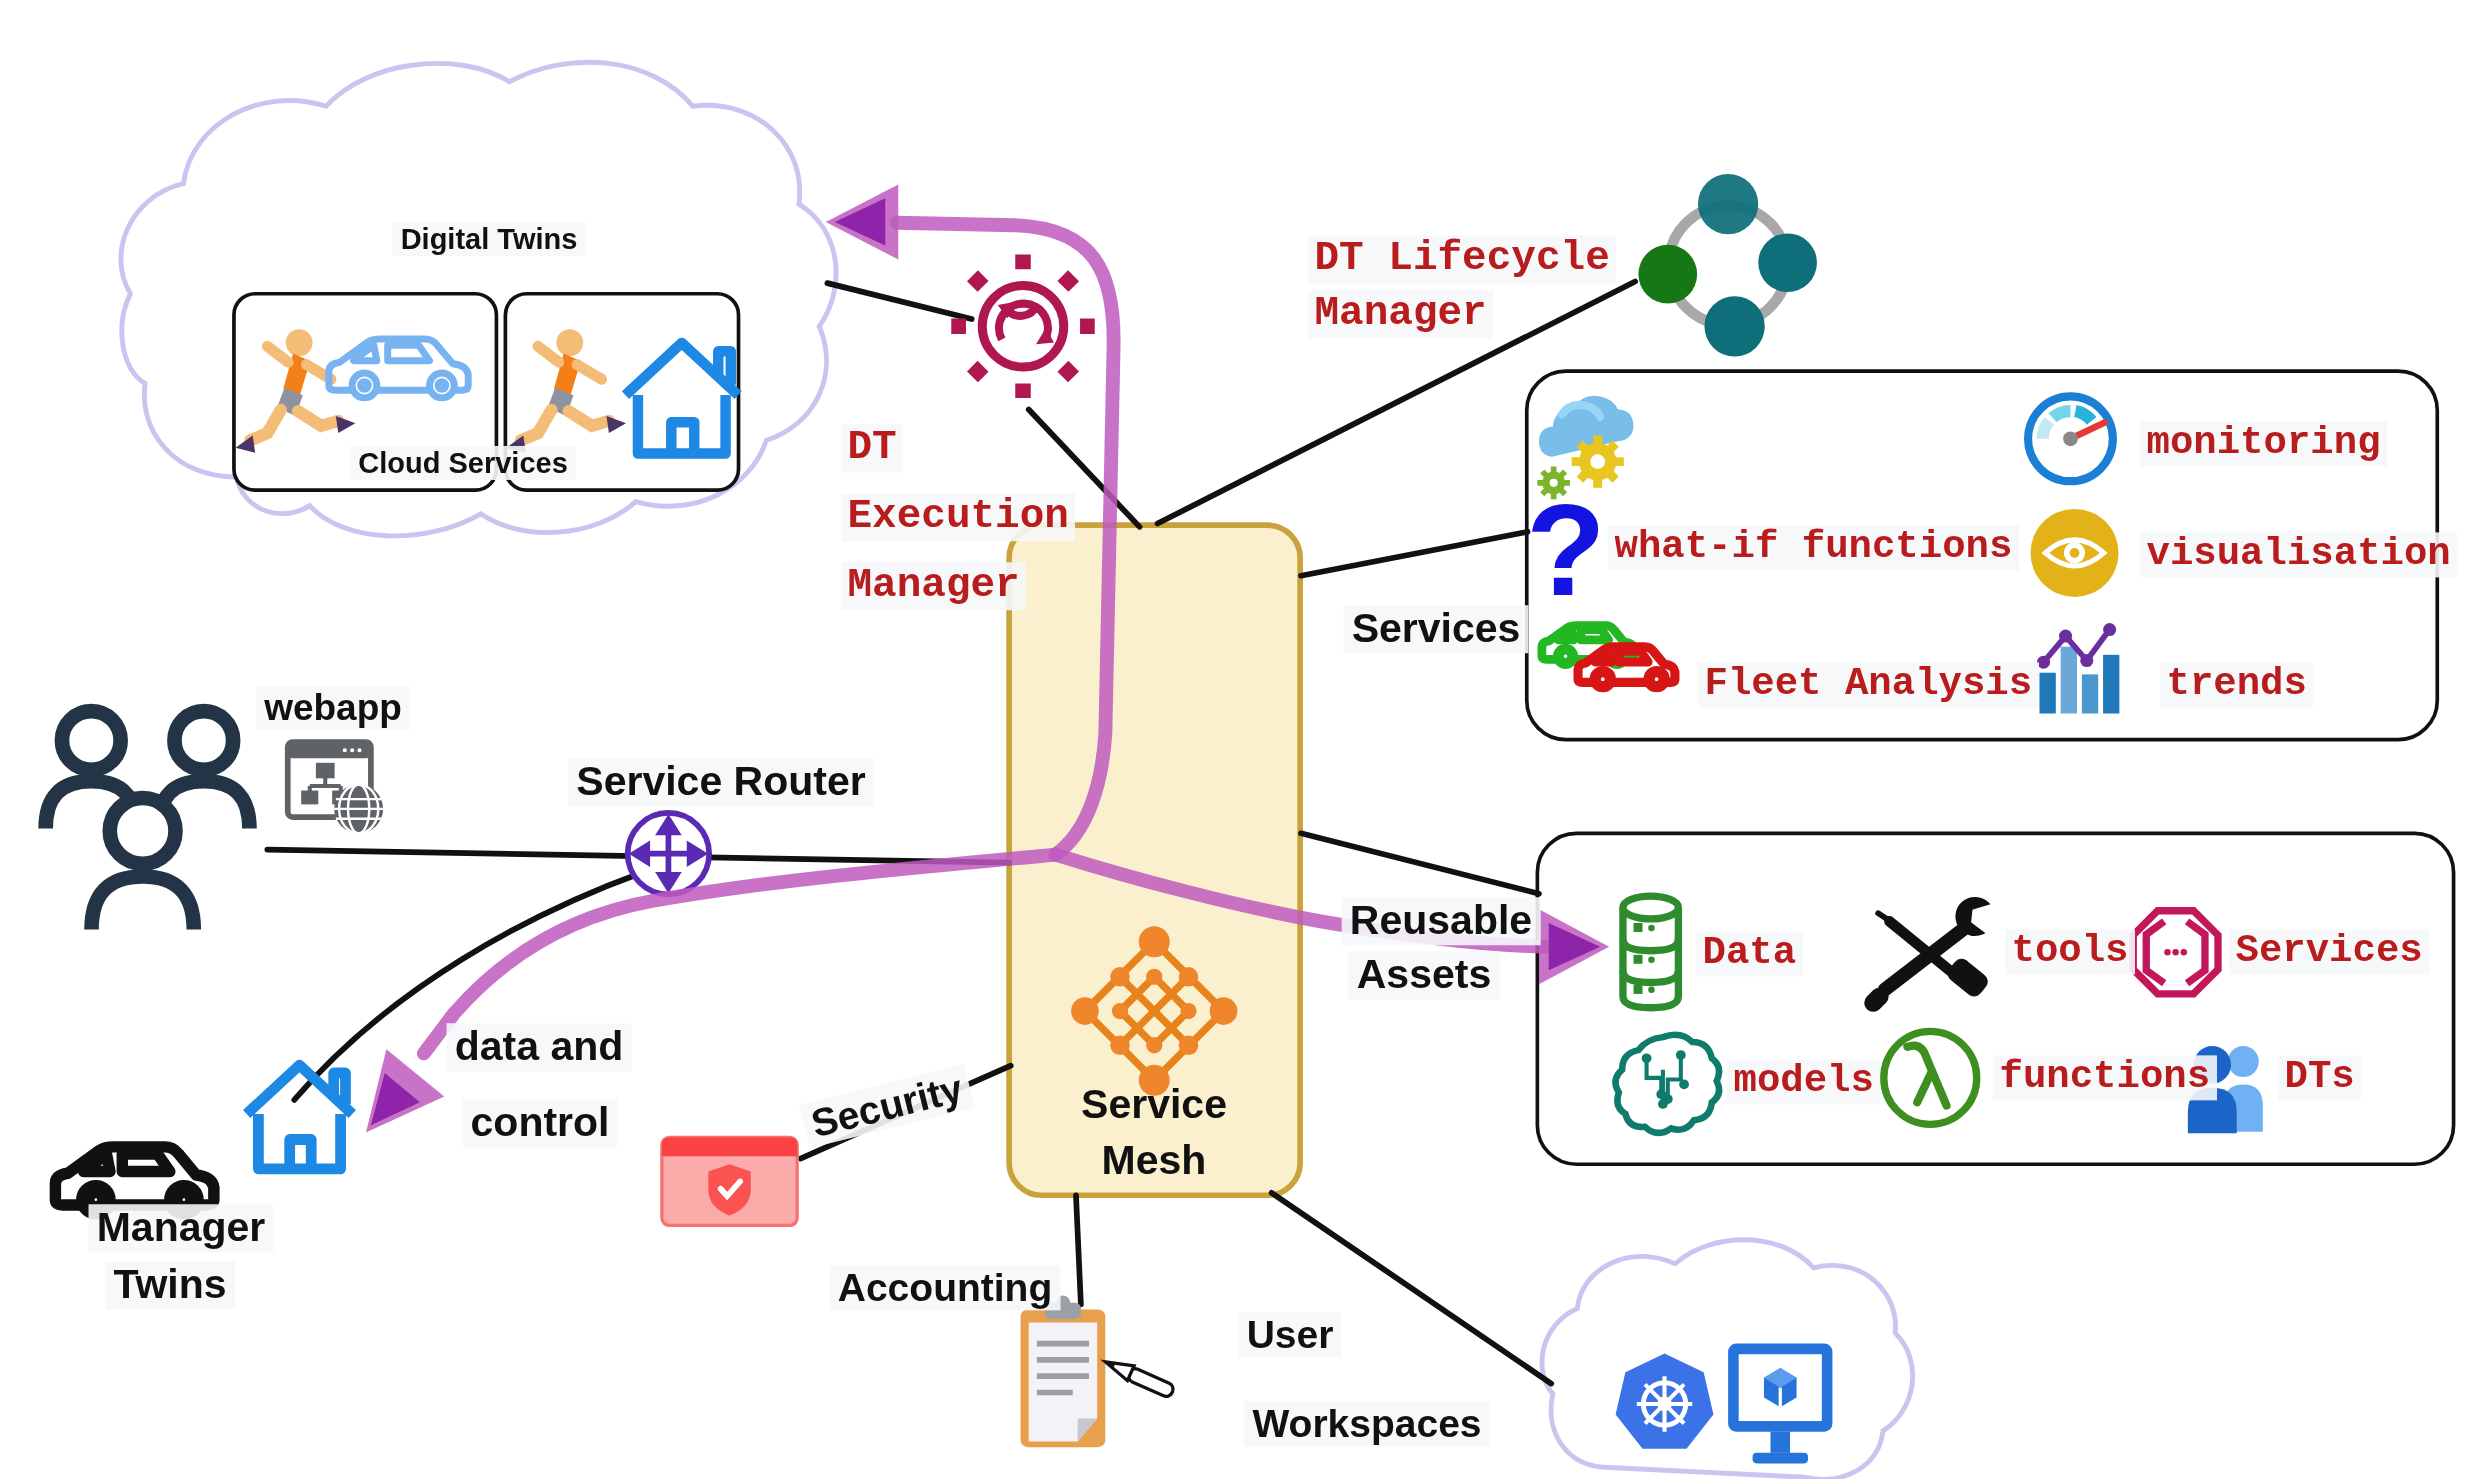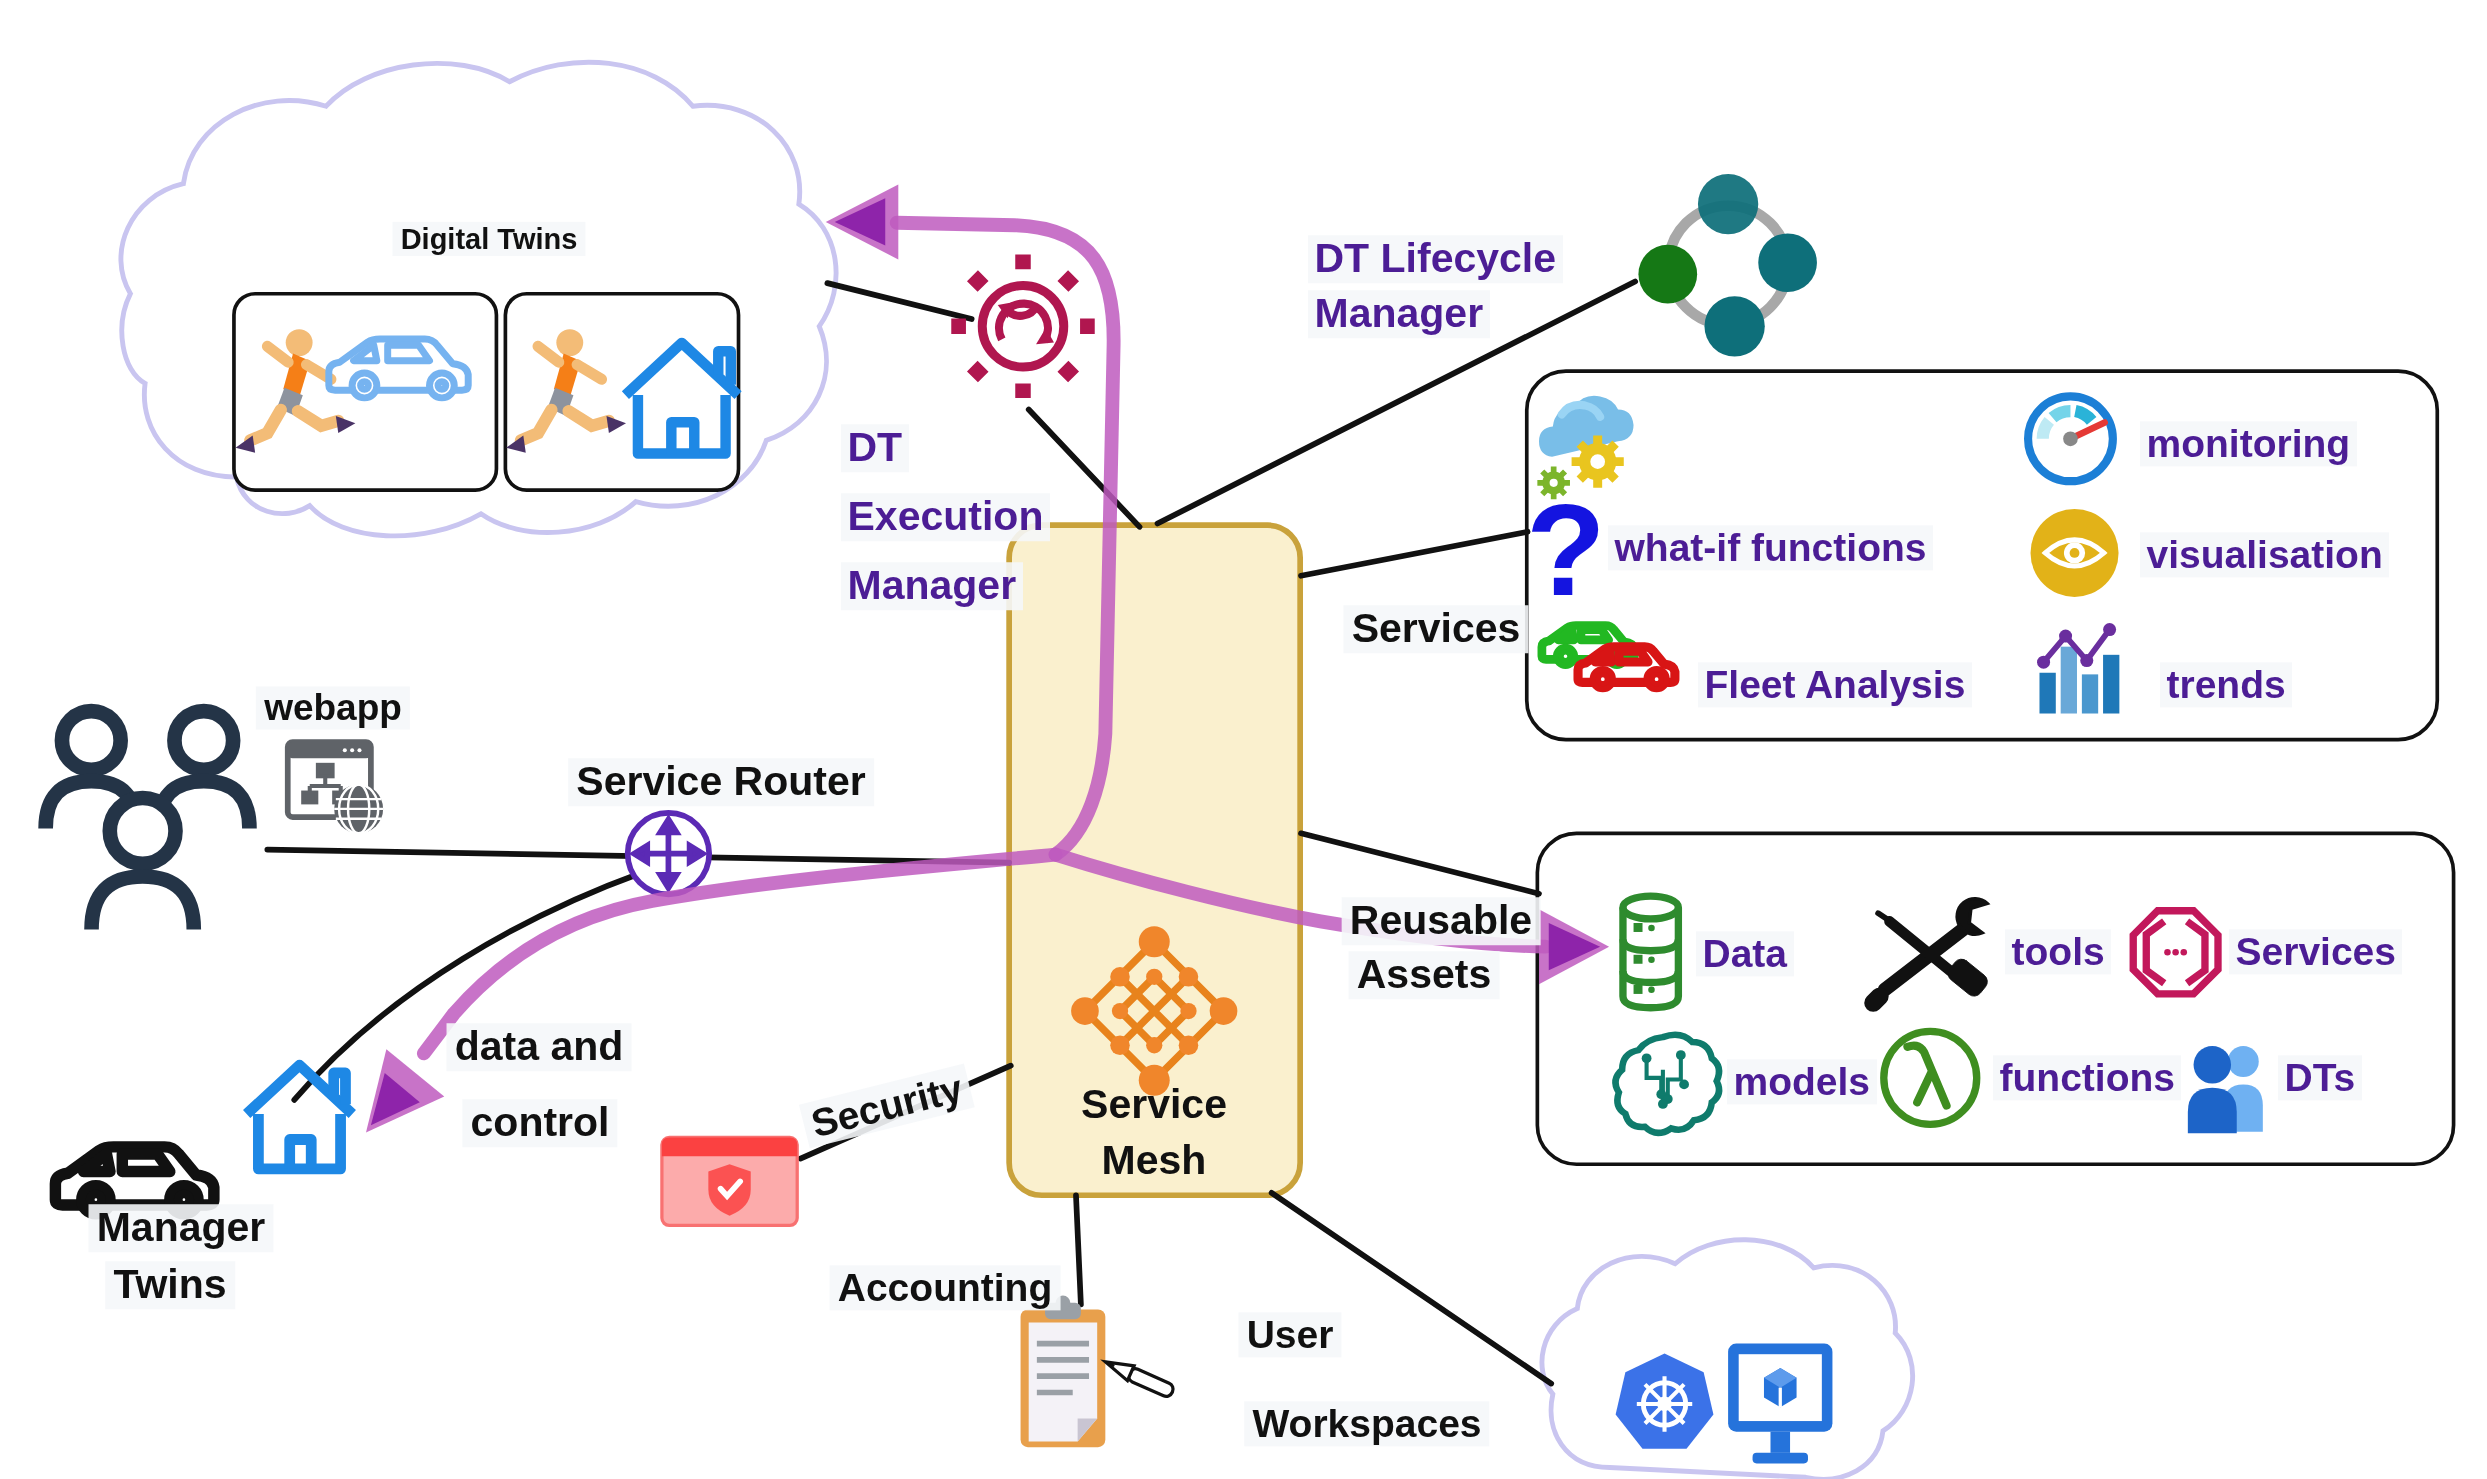--- a/index.html
+++ b/index.html
@@ -2,21 +2,21 @@
 <html style="font-size:13px"><head>
 <meta charset="utf-8">
 <style>
   html,body{margin:0;padding:0;background:#ffffff;}
   #stage{position:relative;width:2487px;height:1480px;background:#ffffff;overflow:hidden;
          font-family:"Liberation Sans",sans-serif;}
   #diagram-svg{position:absolute;left:0;top:0;z-index:1;}
   .lbl{position:absolute;z-index:3;transform:translate(-50%,-50%);white-space:nowrap;
        font-weight:700;color:#111;background:rgba(245,247,249,.9);padding:0.8px 8.2px;line-height:1.12;}
   .lbl-left{position:absolute;z-index:3;transform:translateY(-50%);white-space:nowrap;
-       font-weight:700;color:#4c1d95;background:rgba(245,247,249,.9);padding:0.8px 6.5px;line-height:1.12;}
+       font-weight:700;color:#b91c1c;background:rgba(245,247,249,.9);padding:0.8px 6.5px;line-height:1.12;font-family:Liberation Mono, monospace;}
   .nochip{background:transparent;}
   .fs54{font-size:29px;} .fs50{font-size:41px;} .fs48{font-size:39px;} .fs46{font-size:37px;text-align:right;}
   .rot{transform:translate(-50%,-50%) rotate(-14deg);}
 </style>
 </head>
 <body>
 
 <div id="stage">
 
 <svg id="diagram-svg" width="2487" height="1480" viewBox="0 0 3051 1815" xmlns="http://www.w3.org/2000/svg">
@@ -342,20 +342,21 @@
     <polygon points="1013,272 1102,226 1102,318" fill="#BE5ABE" fill-opacity="0.85"></polygon>
     <polygon points="1024,272 1086,243 1086,301" fill="#8E24AA"></polygon>
     <polygon points="1974,1161 1888,1115 1888,1207" fill="#BE5ABE" fill-opacity="0.85"></polygon>
     <polygon points="1963,1161 1900,1132 1900,1190" fill="#8E24AA"></polygon>
     <polygon points="449,1389 545,1345 474,1287" fill="#BE5ABE" fill-opacity="0.85"></polygon>
     <polygon points="455,1380 515,1352 472,1316" fill="#8E24AA"></polygon>
   </g>
 </svg>
 
 <div class="lbl fs54" style="left:489px;top:239px">Digital Twins</div>
+<div class="lbl fs54" style="left:463px;top:463px">Cloud Services</div>
 
 <div class="lbl-left fs50" style="left:841px;top:448px">DT</div>
 <div class="lbl-left fs50" style="left:841px;top:517px">Execution</div>
 <div class="lbl-left fs50" style="left:841px;top:586px">Manager</div>
 
 <div class="lbl-left fs50" style="left:1308px;top:259px">DT Lifecycle</div>
 <div class="lbl-left fs50" style="left:1308px;top:314px">Manager</div>
 
 <div class="lbl fs46" style="left:333px;top:708px">webapp</div>
 <div class="lbl fs50" style="left:721px;top:782px">Service Router</div>

